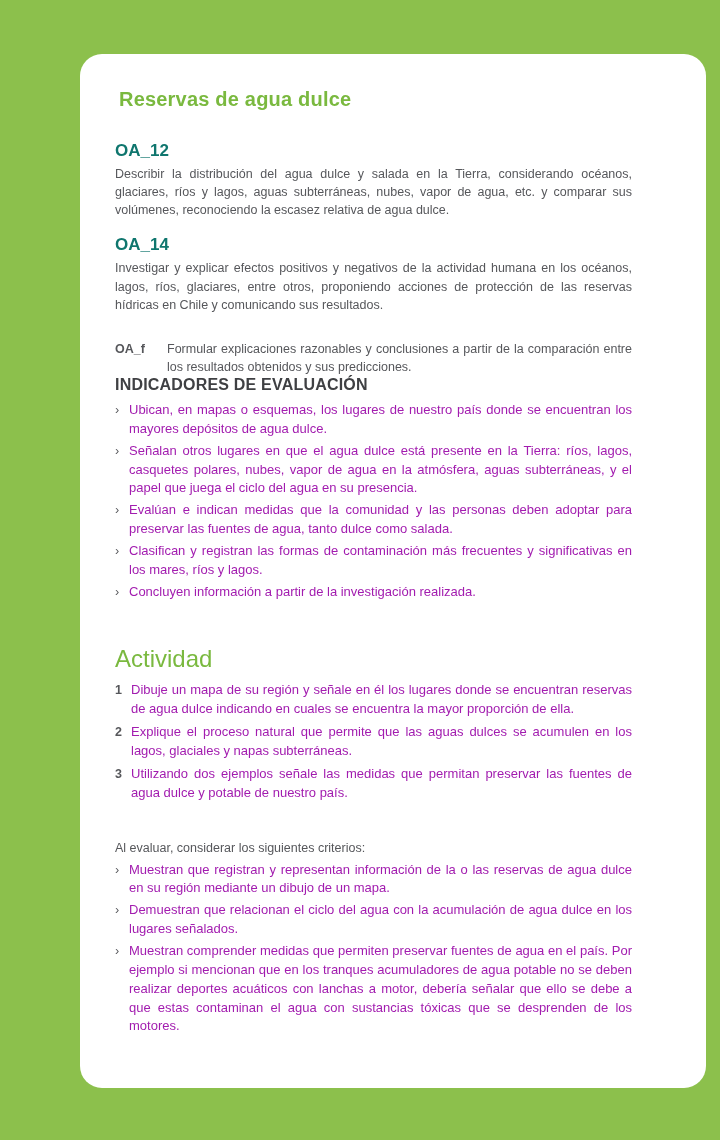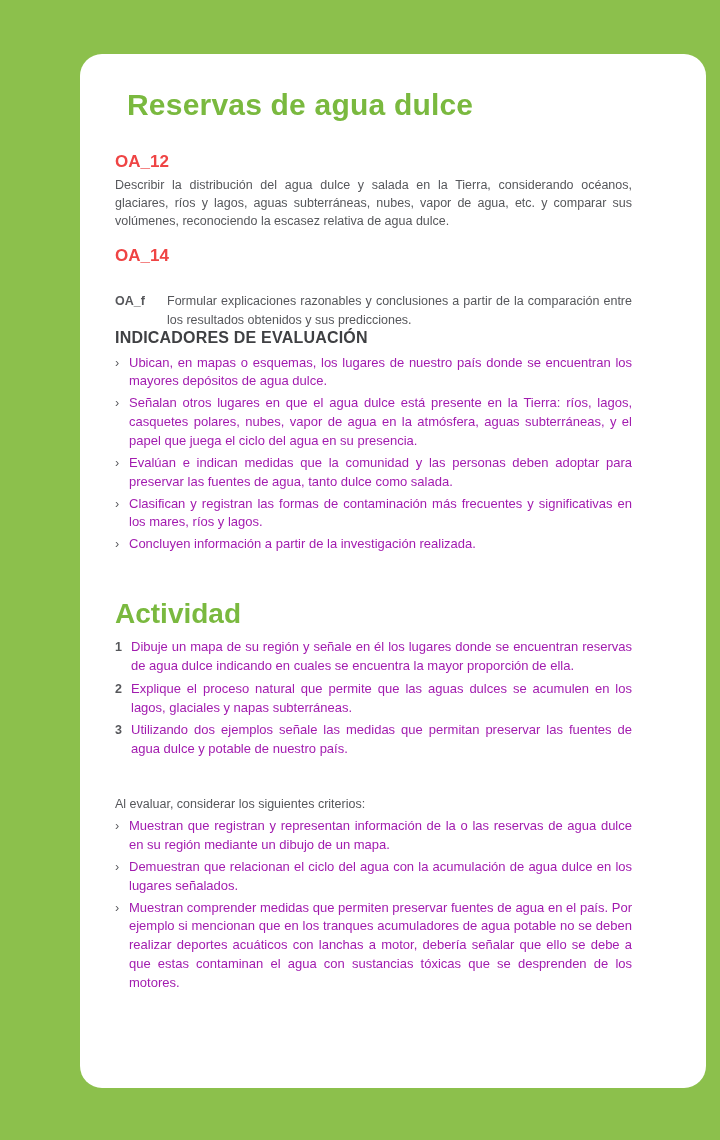--- a/index.html
+++ b/index.html
@@ -20,31 +20,31 @@
     top: 54px;
     right: 14px;
     bottom: 52px;
     background: #ffffff;
     border-radius: 22px;
     box-sizing: border-box;
     padding: 34px 74px 20px 35px;
     overflow: hidden;
   }
   .page-title {
-    margin: 0 0 30px 12px;
-    font-size: 30px;
+    margin: 0 0 30px 4px;
+    font-size: 20px;
     font-weight: bold;
     color: #7ab93f;
     letter-spacing: 0.2px;
   }
   .oa-heading {
     margin: 0 0 4px 0;
     font-size: 17px;
     font-weight: bold;
-    color: #ef4444;
+    color: #0f766e;
   }
   .body-text {
     margin: 0;
     font-size: 12.5px;
     line-height: 1.45;
     color: #56575b;
     text-align: justify;
   }
   .sec-oa12 { margin-bottom: 16px; }
   .sec-oa14 { margin-bottom: 26px; }
@@ -84,22 +84,22 @@
   }
   .bullet-text {
     flex: 1;
     font-size: 13px;
     line-height: 1.45;
     color: #a21caf;
     text-align: justify;
   }
   .actividad-heading {
     margin: 44px 0 8px 0;
-    font-size: 28px;
-    font-weight: bold;
+    font-size: 24px;
+    font-weight: normal;
     color: #7ab93f;
   }
   .num-item {
     display: flex;
     margin: 0 0 4px 0;
   }
   .num-marker {
     flex: 0 0 16px;
     font-size: 12.5px;
     font-weight: bold;
@@ -120,20 +120,21 @@
 
   <h1 class="page-title">Reservas de agua dulce</h1>
 
   <section class="sec-oa12">
     <h2 class="oa-heading">OA_12</h2>
     <p class="body-text">Describir la distribución del agua dulce y salada en la Tierra, considerando océanos, glaciares, ríos y lagos, aguas subterráneas, nubes, vapor de agua, etc. y comparar sus volúmenes, reconociendo la escasez relativa de agua dulce.</p>
   </section>
 
   <section class="sec-oa14">
     <h2 class="oa-heading">OA_14</h2>
+    <p class="body-text">Investigar y explicar efectos positivos y negativos de la actividad humana en los océanos, lagos, ríos, glaciares, entre otros, proponiendo acciones de protección de las reservas hídricas en Chile y comunicando sus resultados.</p>
   </section>
 
   <div class="oaf-row">
     <span class="oaf-label">OA_f</span>
     <span class="oaf-text">Formular explicaciones razonables y conclusiones a partir de la comparación entre los resultados obtenidos y sus predicciones.</span>
   </div>
 
   <section>
     <h3 class="block-heading">INDICADORES DE EVALUACIÓN</h3>
 

